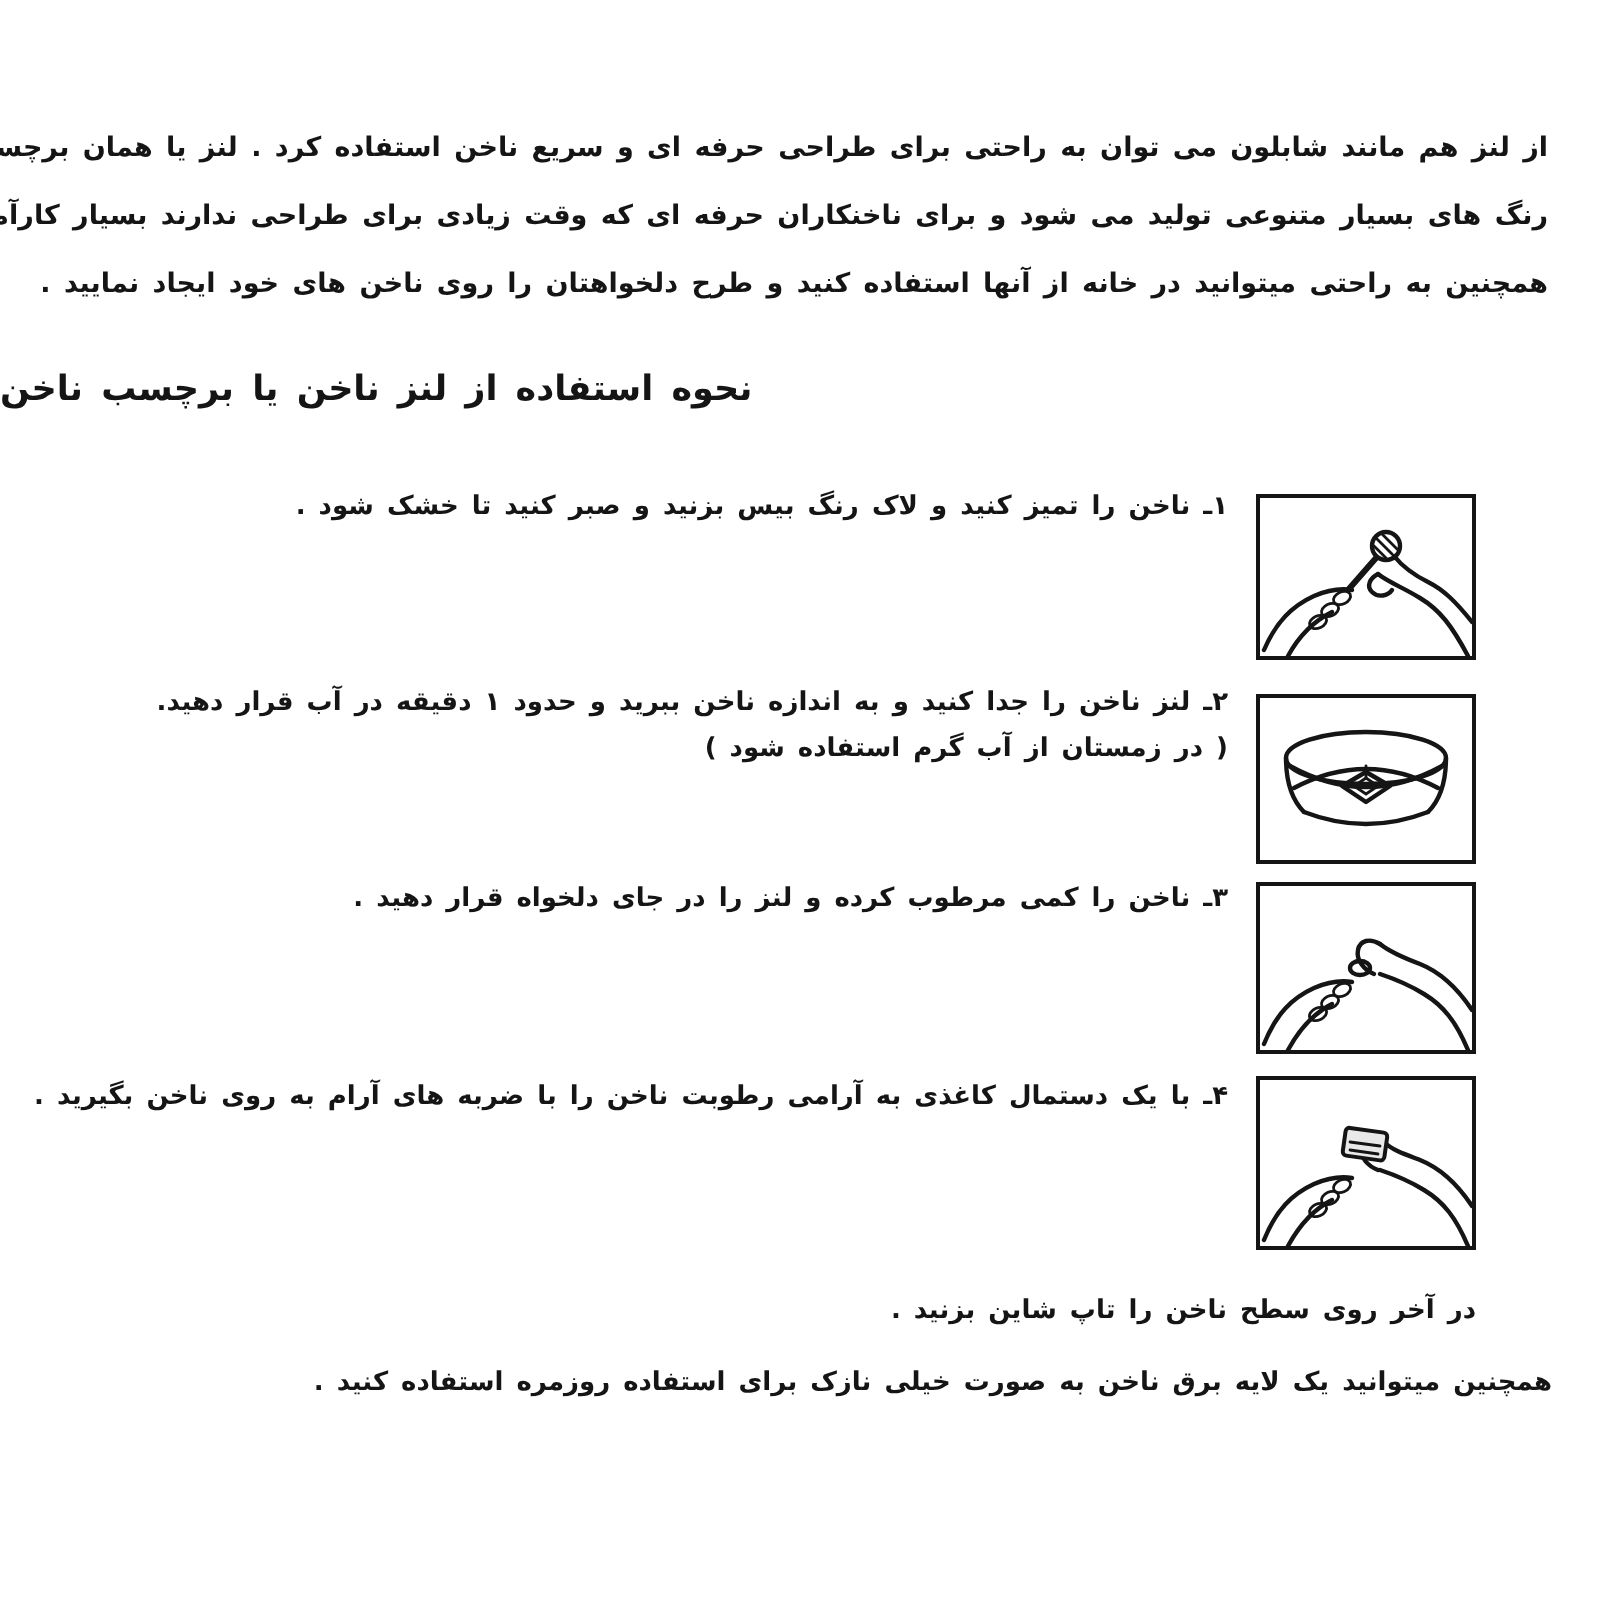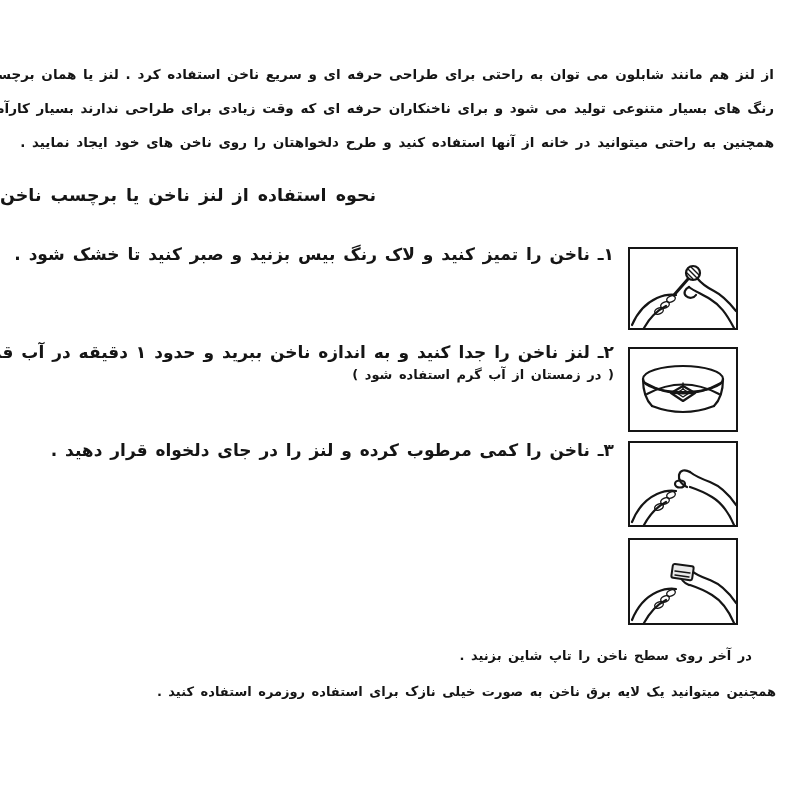--- a/index.html
+++ b/index.html
@@ -22,21 +22,21 @@
   .intro .line{height:34px; line-height:34px; white-space:nowrap; word-spacing:2px;}
 
   .heading{
     position:absolute; top:181px; left:0; right:0;
     text-align:left; font-size:17.5px; line-height:28px;
     letter-spacing:0.3px; word-spacing:3px;
   }
 
   .step-text{
     position:absolute; right:186px;
-    font-size:17px; line-height:16px; white-space:nowrap;
+    font-size:13px; line-height:16px; white-space:nowrap;
     text-align:left; word-spacing:2px;
   }
   .step-note{
     position:absolute; right:186px;
     font-size:13px; line-height:16px; white-space:nowrap;
     text-align:center; word-spacing:2px;
   }
   #step1-text{top:246px;}
   #step2-text{top:344px;margin-left:18px;}
   #step2-note{top:367px;}
@@ -54,21 +54,21 @@
   #box4{top:538px; height:87px;}
   .img-box svg{display:block; width:100%; height:100%;}
   .ink{stroke:#151515; fill:none; stroke-width:2.2; stroke-linecap:round; stroke-linejoin:round;}
   .ink-thin{stroke:#151515; fill:none; stroke-width:1.4; stroke-linecap:round;}
 
   .footer-line{
     position:absolute;
     font-size:13px; line-height:16px; white-space:nowrap;
     text-align:right; word-spacing:2px;
   }
-  #footer-line1{top:648px; right:48px;margin-left:42px;}
+  #footer-line1{top:648px; right:62px;margin-left:42px;}
   #footer-line2{top:684px; right:24px;}
 </style>
 </head>
 <body>
 
 <div class="page">
 
   <div class="intro rtl">
     <div class="line">از لنز هم مانند شابلون می توان به راحتی برای طراحی حرفه ای و سریع ناخن استفاده کرد . لنز یا همان برچسب های ناخن در طرح ها و</div>
     <div class="line">رنگ های بسیار متنوعی تولید می شود و برای ناخنکاران حرفه ای که وقت زیادی برای طراحی ندارند بسیار کارآمد می باشد.</div>
@@ -124,20 +124,21 @@
       <ellipse class="ink-thin" cx="29" cy="64" rx="4.5" ry="3" transform="rotate(-25 29 64)"></ellipse>
 
       <path class="ink" d="M104,82 C98,68 92,60 82,54 C74,49 66,46 60,44"></path>
       <path class="ink" d="M106,62 C98,50 90,43 80,39 C72,36 65,33 60,29"></path>
       <path class="ink" d="M60,29 C55,26 50,27 49,32 C48,37 52,42 57,44"></path>
 
       <ellipse class="ink" cx="50" cy="41" rx="5" ry="3.5"></ellipse>
     </svg>
   </div>
 
+  <div class="step-text rtl" id="step4-text">۴ـ با یک دستمال کاغذی به آرامی رطوبت ناخن را با ضربه های آرام به روی ناخن بگیرید .</div>
   <div class="img-box" id="box4">
     <svg viewBox="0 0 106 83">
 
       <path class="ink" d="M2,80 C8,65 16,57 27,52 C34,49 40,48 46,49"></path>
       <path class="ink" d="M14,83 C20,72 28,64 36,60"></path>
       <ellipse class="ink-thin" cx="41" cy="53" rx="4.5" ry="3" transform="rotate(-25 41 53)"></ellipse>
       <ellipse class="ink-thin" cx="35" cy="59" rx="4.5" ry="3" transform="rotate(-25 35 59)"></ellipse>
       <ellipse class="ink-thin" cx="29" cy="65" rx="4.5" ry="3" transform="rotate(-25 29 65)"></ellipse>
 
       <path class="ink" d="M104,83 C98,69 92,61 82,55 C74,50 66,47 60,45"></path>

